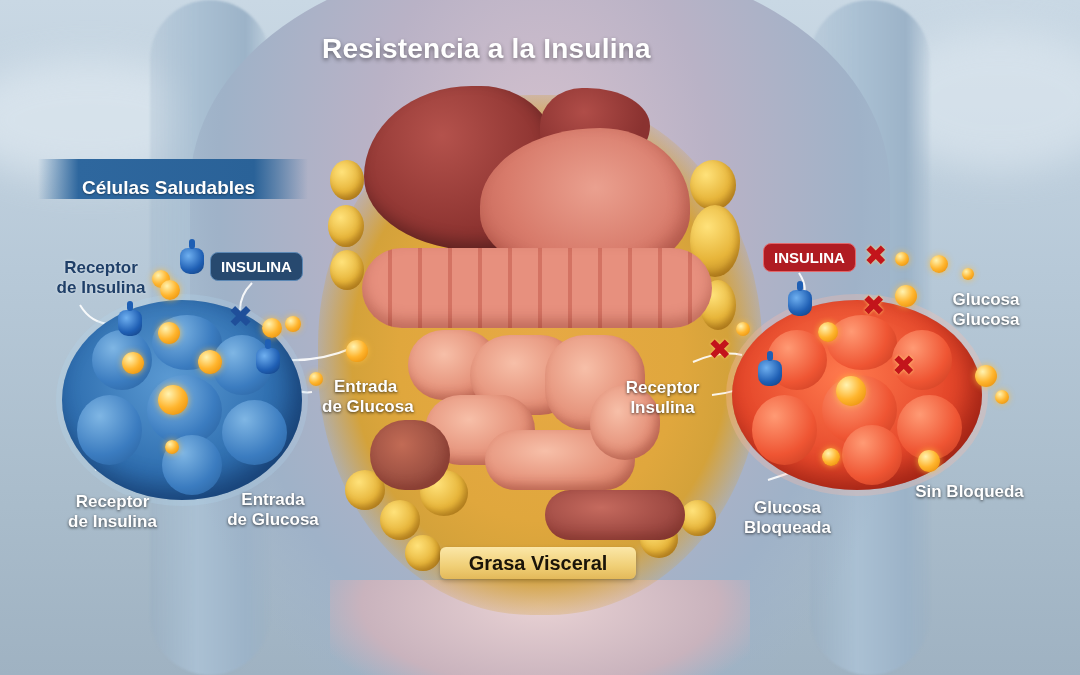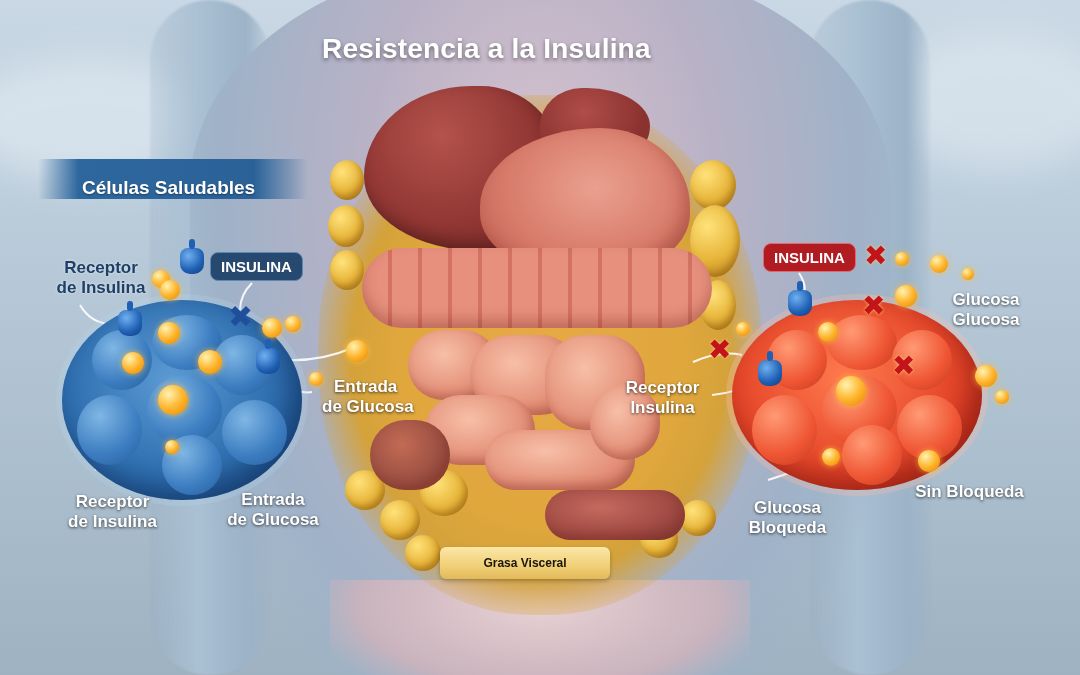--- a/index.html
+++ b/index.html
@@ -67,23 +67,23 @@
   .title{position:absolute;left:322px;top:33px;color:#fff;font-family:"Liberation Sans",sans-serif;
     font-weight:bold;font-size:28px;letter-spacing:.2px;text-shadow:0 2px 4px rgba(0,0,0,.45);}
   .lbl{position:absolute;font-family:"Liberation Sans",sans-serif;font-weight:bold;font-size:17px;
     line-height:20px;text-align:center;}
   .lbl-dark{color:#1f3f68;text-shadow:0 0 3px rgba(255,255,255,.6);}
   .lbl-white{color:#fff;text-shadow:0 1px 3px rgba(0,0,0,.7);}
   .tag{position:absolute;font-family:"Liberation Sans",sans-serif;font-weight:bold;font-size:15px;
     color:#fff;padding:5px 10px;border-radius:8px;}
   .tag-blue{left:210px;top:252px;background:#27496f;border:1px solid #5c88b5;}
   .tag-red{left:763px;top:243px;background:#b01c22;border:1px solid #e2686b;}
-  .grasa{position:absolute;left:440px;top:547px;width:170px;height:32px;border-radius:6px;
+  .grasa{position:absolute;left:440px;top:547px;width:196px;height:32px;border-radius:6px;
     background:linear-gradient(180deg,#fbe7a8,#f0cf76 60%,#e3b95a);
-    color:#1a1409;font-family:"Liberation Sans",sans-serif;font-weight:bold;font-size:12px;
+    color:#1a1409;font-family:"Liberation Sans",sans-serif;font-weight:bold;font-size:20px;
     display:flex;align-items:center;justify-content:center;
     box-shadow:0 2px 4px rgba(0,0,0,.25);}
   svg.lines{position:absolute;inset:0;pointer-events:none;}
   .hips{position:absolute;left:330px;top:580px;width:420px;height:120px;
     background:radial-gradient(ellipse at 50% 20%,#e9d2d4,#c9b3bd 60%,rgba(200,180,190,0) 80%);}
 </style>
 </head>
 <body>
 
 <div class="scene">
@@ -219,17 +219,17 @@
     <div>Glucosa</div>
     <div>Glucosa</div>
   </div>
   <div class="lbl lbl-white" style="left:610px;top:378px;width:105px;">
     <div>Receptor</div>
     <div>Insulina</div>
   </div>
   <div class="lbl lbl-white" style="left:912px;top:482px;width:115px;">Sin Bloqueda</div>
   <div class="lbl lbl-white" style="left:730px;top:498px;width:115px;">
     <div>Glucosa</div>
-    <div>Bloqueda</div>
+    <div>Bloqueada</div>
   </div>
 
   <div class="grasa">Grasa Visceral</div>
 </div>
 
 </body></html>

